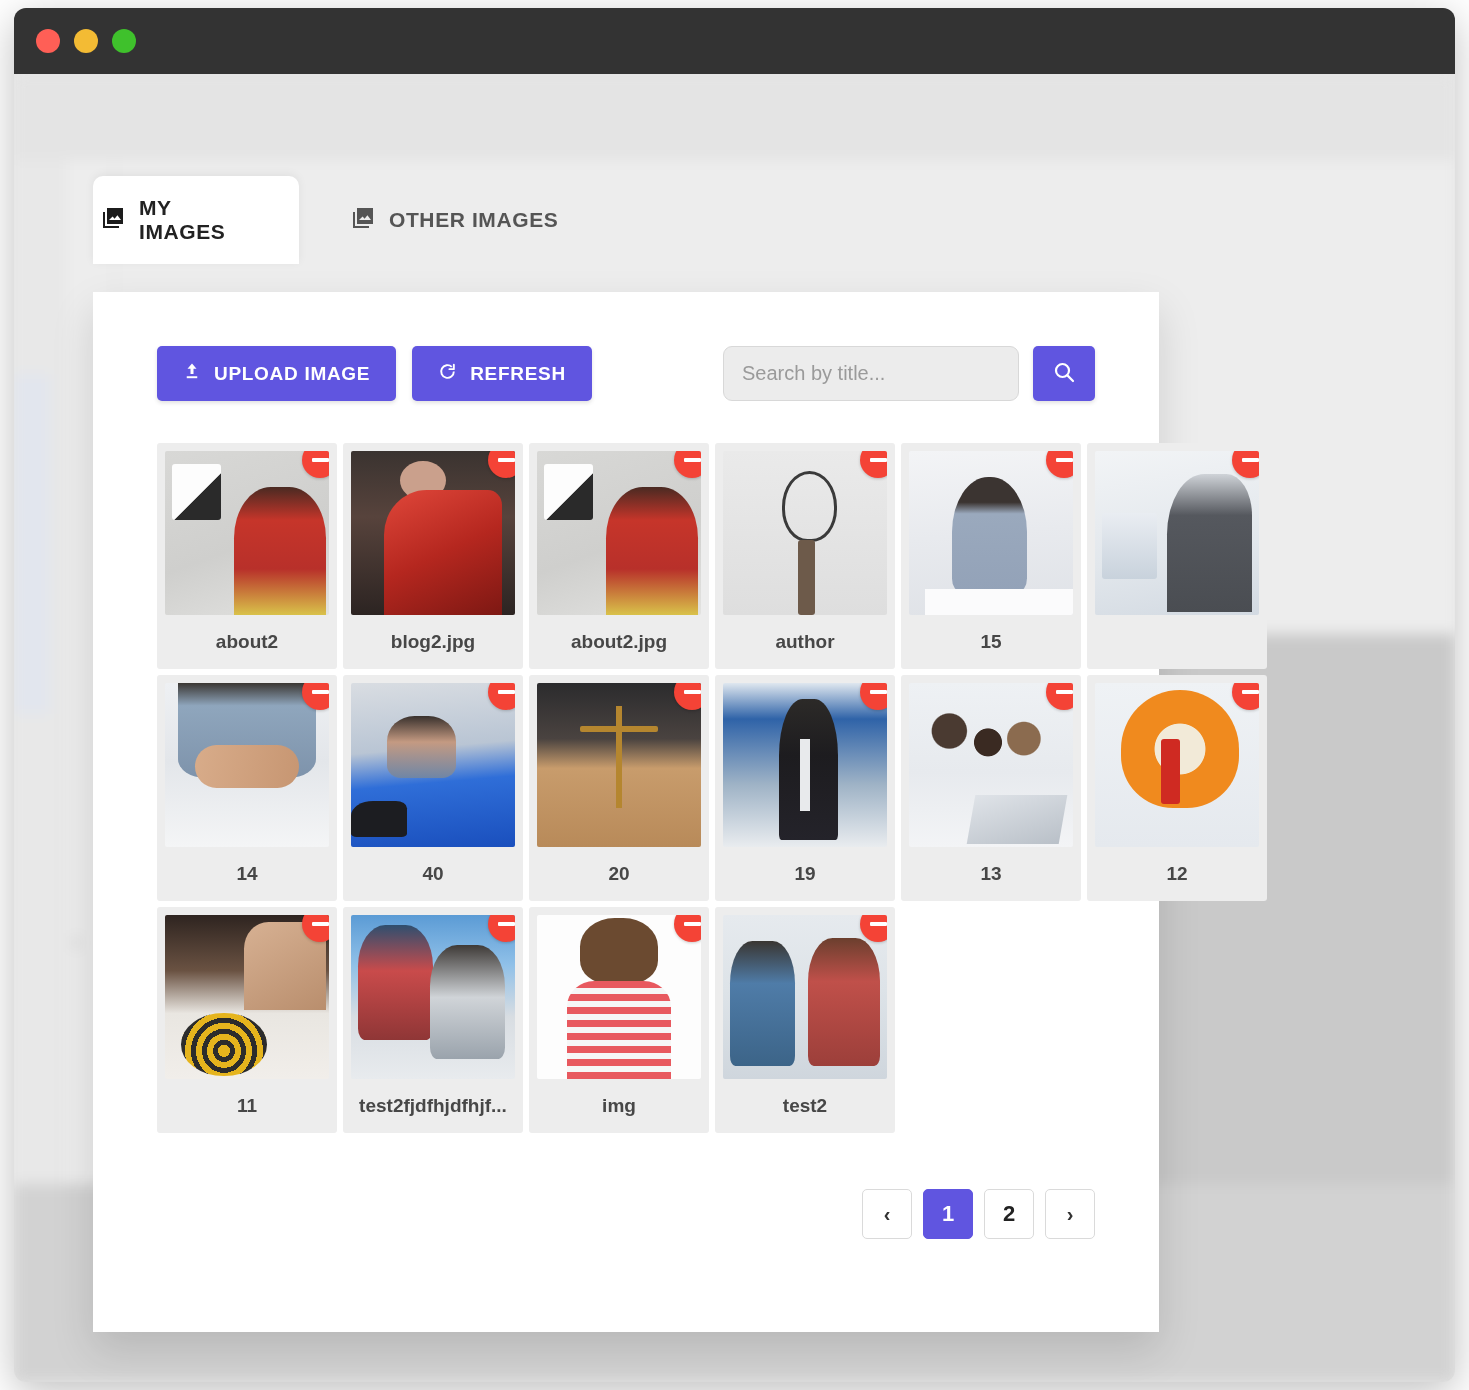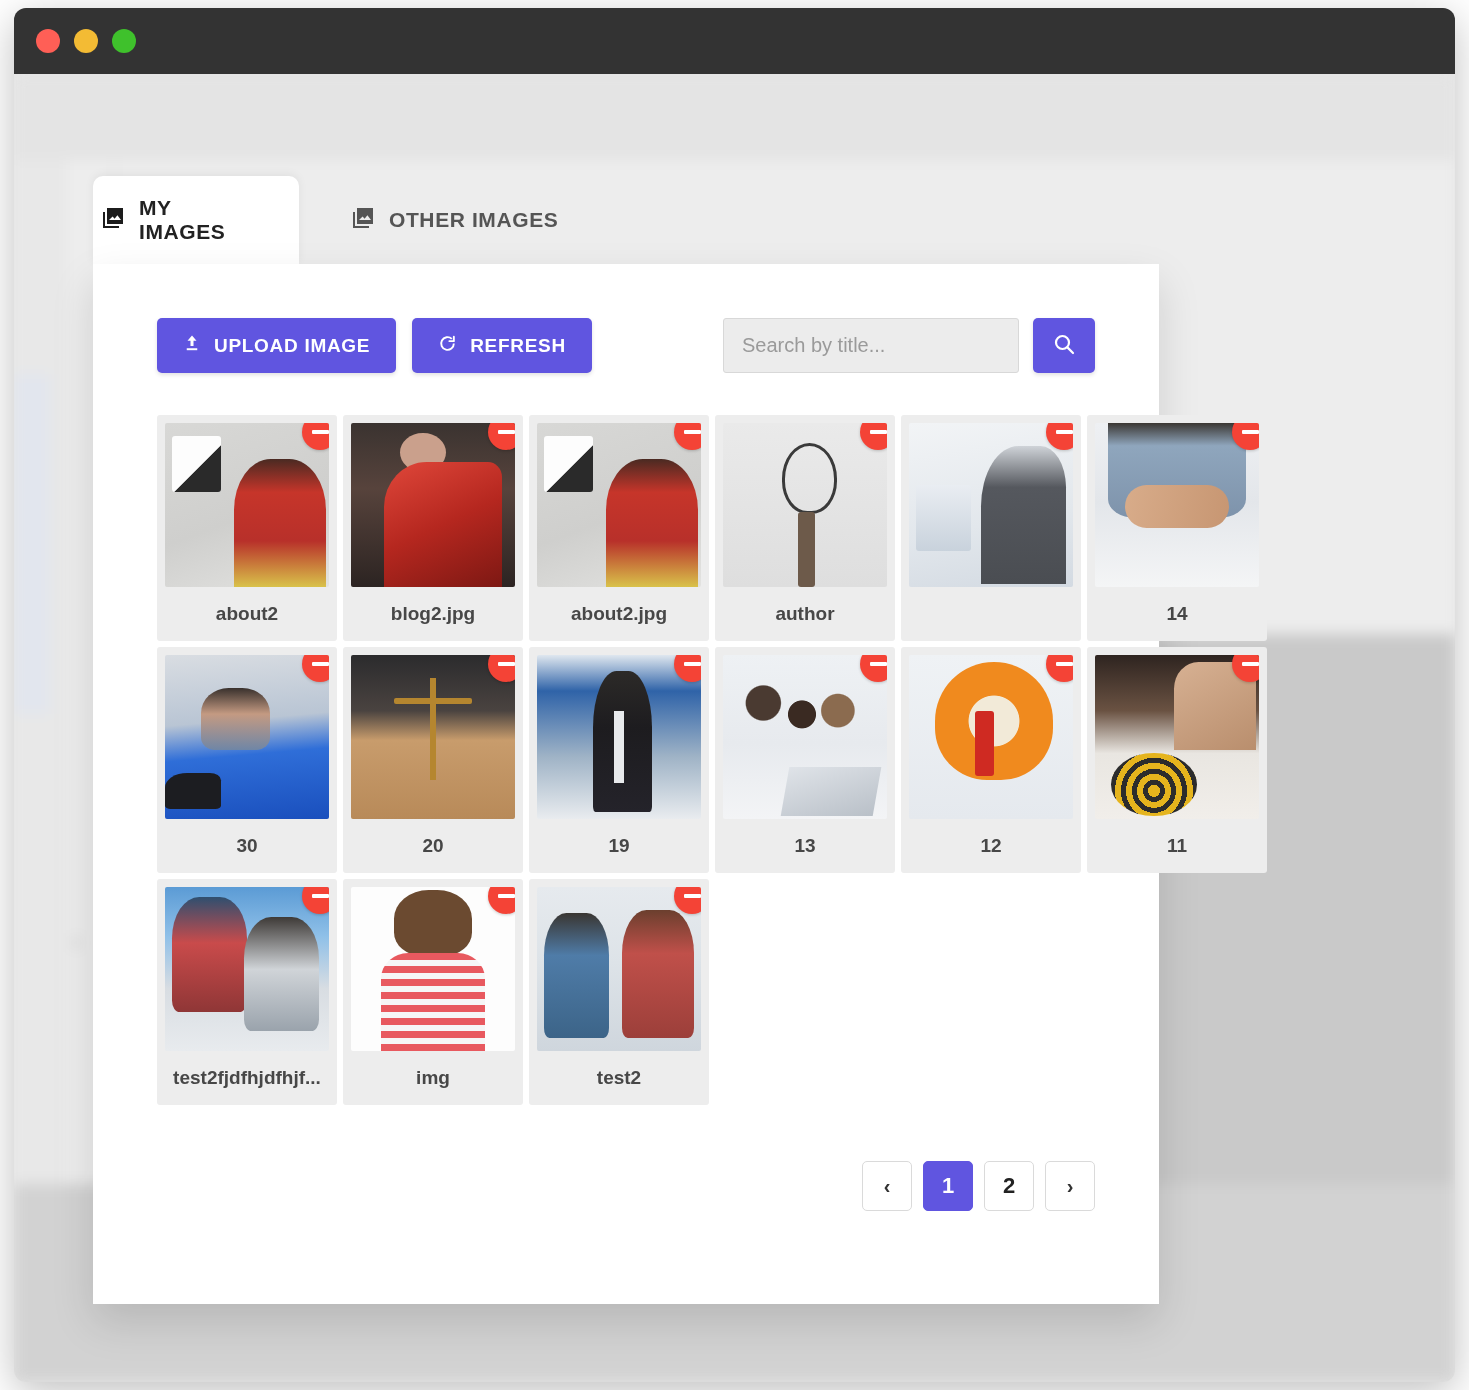--- a/index.html
+++ b/index.html
@@ -124,20 +124,21 @@
     padding-left: 52px;
   }
 
   .panel {
     background: #ffffff;
     width: 1066px;
     min-height: 1040px;
     padding: 54px 64px 0 64px;
     position: relative;
     box-shadow: 0 18px 40px rgba(0,0,0,0.13);
+    margin-top: 28px;
   }
 
   
   .toolbar {
     display: flex;
     align-items: center;
     justify-content: space-between;
     margin-bottom: 42px;
   }
   .tool-left { display: flex; gap: 16px; }
@@ -160,21 +161,21 @@
     box-shadow: 0 2px 4px rgba(0,0,0,0.12);
   }
   .btn svg { flex: none; }
 
   .search-group { display: flex; align-items: center; gap: 14px; }
   .search-input {
     width: 296px;
     height: 55px;
     background: #ececec;
     border: 1px solid #d8d8d8;
-    border-radius: 3px;
+    border-radius: 9px;
     padding: 16px 18px;
     font-size: 20px;
     color: #333333;
     font-family: "Liberation Sans", sans-serif;
   }
   .search-input::placeholder { color: #9a9a9a; }
   .search-btn {
     width: 62px; height: 55px;
     background: #6055e0;
     border: none; border-radius: 5px;
@@ -566,20 +567,29 @@
               <div class="thumb">
                 <div class="ph art-bulb"></div>
                 <button class="remove-btn">
                   <i></i>
                 </button>
               </div>
               <div class="card-label">author</div>
             </div>
             <div class="card">
               <div class="thumb">
+                <div class="ph art-desk-woman"></div>
+                <button class="remove-btn">
+                  <i></i>
+                </button>
+              </div>
+              <div class="card-label">15</div>
+            </div>
+            <div class="card">
+              <div class="thumb">
                 <div class="ph art-vr"></div>
                 <button class="remove-btn">
                   <i></i>
                 </button>
               </div>
             </div>
             <div class="card">
               <div class="thumb">
                 <div class="ph art-handshake"></div>
                 <button class="remove-btn">
@@ -588,21 +598,21 @@
               </div>
               <div class="card-label">14</div>
             </div>
             <div class="card">
               <div class="thumb">
                 <div class="ph art-car"></div>
                 <button class="remove-btn">
                   <i></i>
                 </button>
               </div>
-              <div class="card-label">30</div>
+              <div class="card-label">40</div>
             </div>
             <div class="card">
               <div class="thumb">
                 <div class="ph art-scales"></div>
                 <button class="remove-btn">
                   <i></i>
                 </button>
               </div>
               <div class="card-label">20</div>
             </div>

